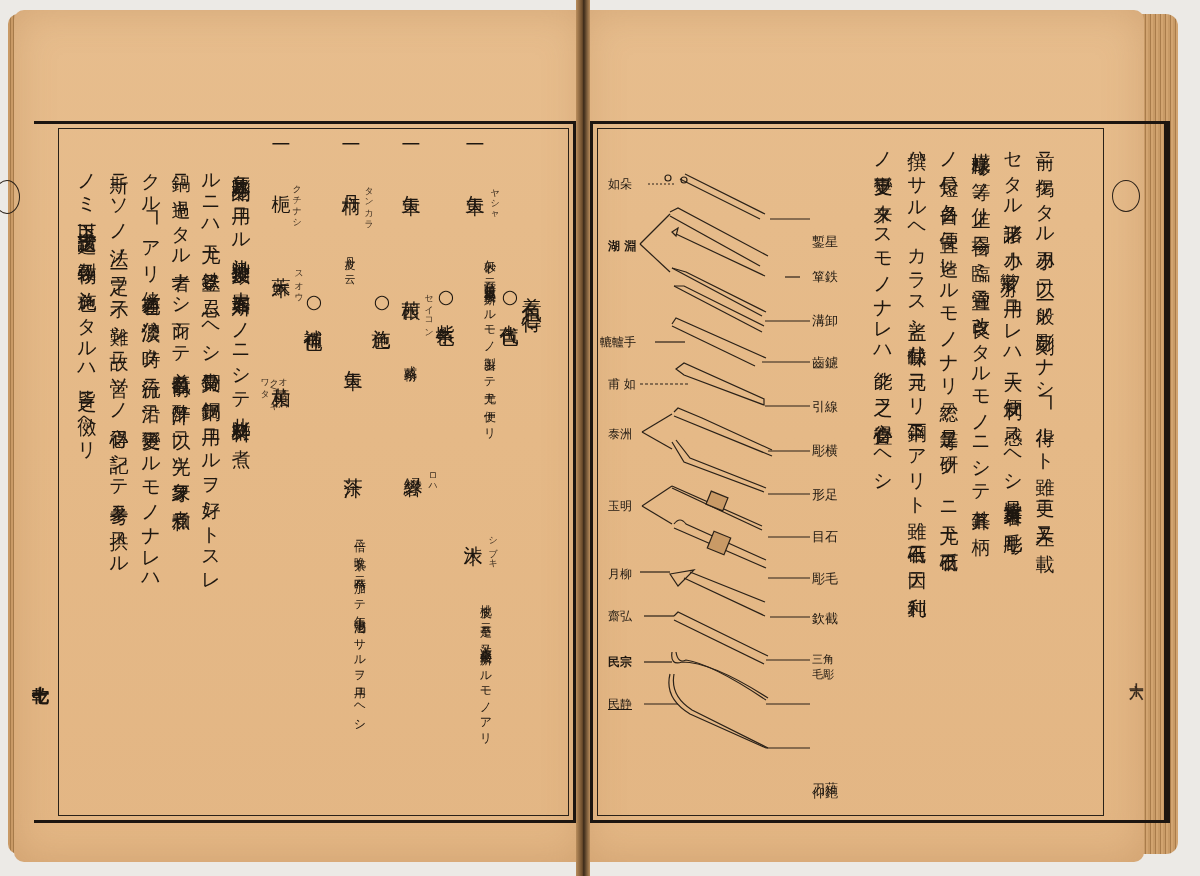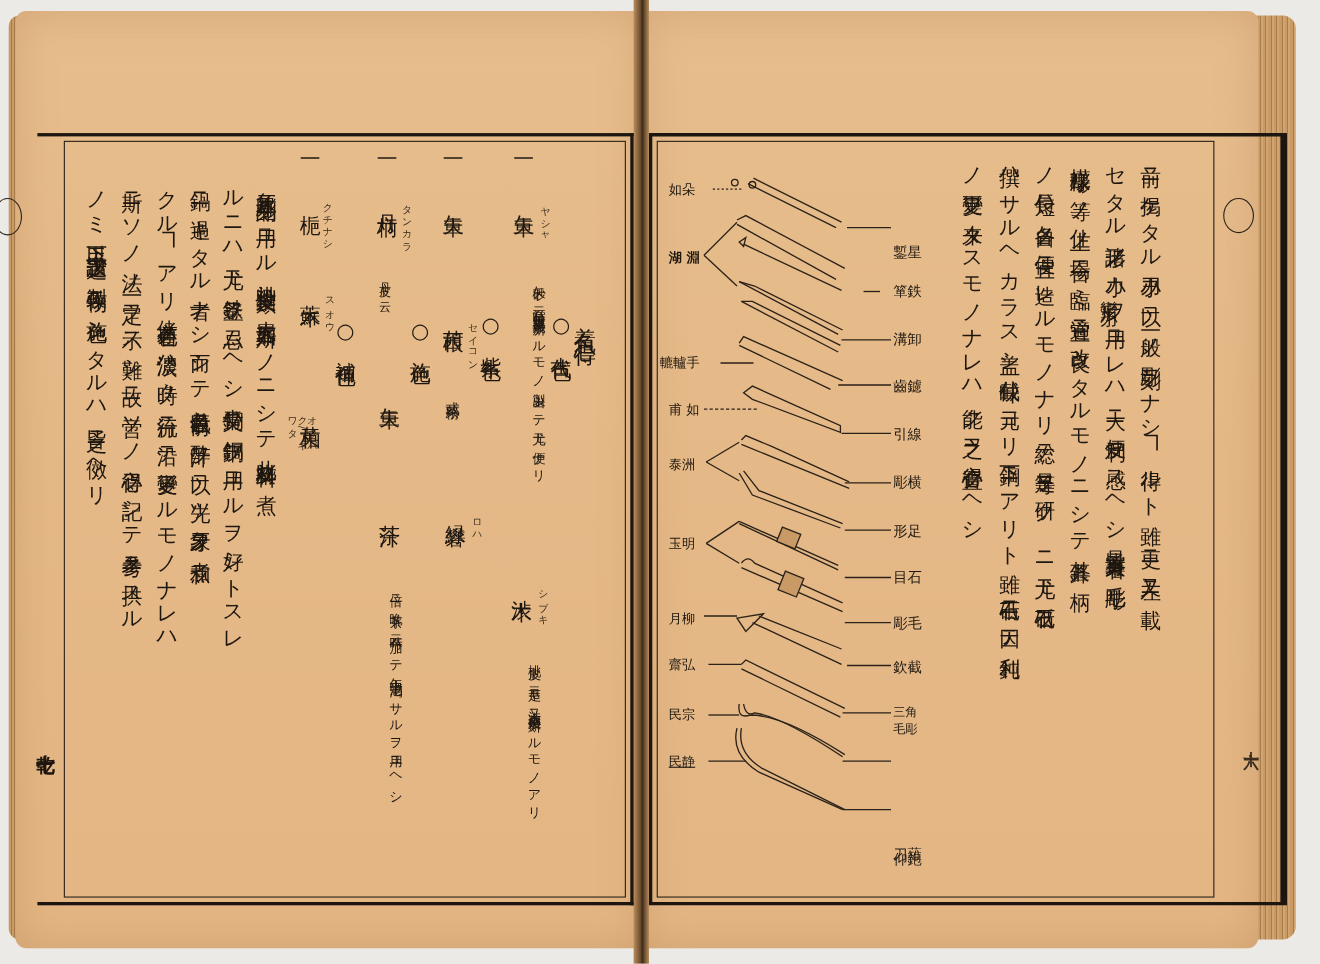--- a/index.html
+++ b/index.html
@@ -48,21 +48,21 @@
   .col.small { font-size:13px; letter-spacing:2px; }
   .col.heading { font-size:20px; letter-spacing:6px; }
   .ruby { position:absolute; writing-mode:vertical-rl; font-size:9px; color:#3a2c1f; line-height:1; letter-spacing:1px; }
 
   .folio {
     position:absolute; writing-mode:vertical-rl; text-orientation:upright;
     font-size:17px; letter-spacing:1px; font-weight:bold;
   }
 
   
-  .diagram { position:absolute; left:600px; top:152px; width:240px; height:630px; }
+  .diagram { position:absolute; left:600px; top:164px; width:240px; height:630px; }
   .lbl { position:absolute; font-size:12px; white-space:nowrap; color:#1e1710; }
   .lbl.r { font-size:13px; }
   svg.tools { position:absolute; left:0; top:0; }
   .binding-hole { position:absolute; border:1.5px solid #2a2118; border-radius:50%; }
 </style>
 </head>
 <body>
 
 <div class="book">
   <div class="page-edges-left"></div>
@@ -216,21 +216,21 @@
       </g>
     </svg>
     <div class="lbl" style="left:8px;top:12px;">如朵</div>
     <div class="lbl" style="left:8px;top:74px;font-weight:bold;">湖 淵</div>
     <div class="lbl" style="left:0px;top:170px;">轆轤手</div>
     <div class="lbl" style="left:8px;top:212px;">甫 如</div>
     <div class="lbl" style="left:8px;top:262px;">泰洲</div>
     <div class="lbl" style="left:8px;top:334px;">玉明</div>
     <div class="lbl" style="left:8px;top:402px;font-family:Liberation Serif, serif;">月柳</div>
     <div class="lbl" style="left:8px;top:444px;font-family:Liberation Serif, serif;">齋弘</div>
-    <div class="lbl" style="left:8px;top:490px;">民宗</div>
+    <div class="lbl" style="left:8px;top:490px;font-weight:bold;">民宗</div>
     <div class="lbl" style="left:8px;top:532px;text-decoration:underline;">民静</div>
 
     <div class="lbl r" style="left:212px;top:46px;margin-top:23px;">鏨星</div>
     <div class="lbl r" style="left:212px;top:104px;">箪鉄</div>
     <div class="lbl r" style="left:212px;top:148px;">溝卸</div>
     <div class="lbl r" style="left:212px;top:190px;">齒鑢</div>
     <div class="lbl r" style="left:212px;top:234px;">引線</div>
     <div class="lbl r" style="left:212px;top:278px;">彫横</div>
     <div class="lbl r" style="left:212px;top:322px;">形足</div>
     <div class="lbl r" style="left:212px;top:364px;">目石</div>

